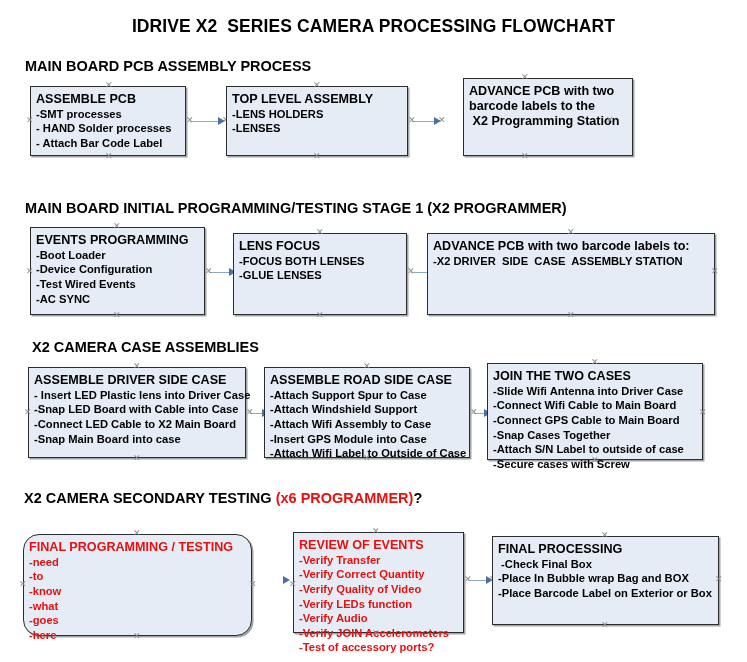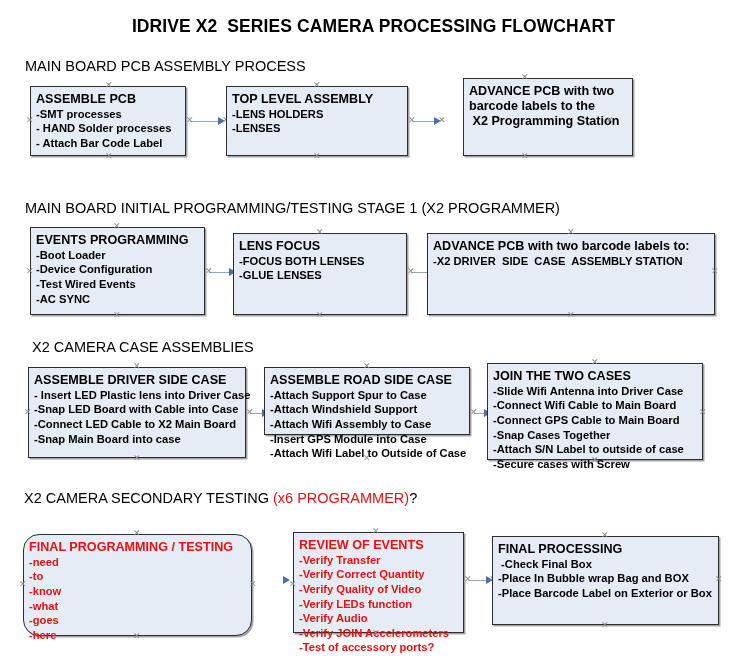--- a/index.html
+++ b/index.html
@@ -17,21 +17,21 @@
   
   .doc-title{
     position:absolute;
     left:0;top:16px;width:747px;
     text-align:center;
     font-size:17.5px;font-weight:bold;letter-spacing:.1px;
     white-space:pre;
   }
   .section-heading{
     position:absolute;
-    font-size:14.5px;font-weight:normal;
+    font-size:14.5px;font-weight:bold;
     white-space:pre;
   }
   .sh-red{color:#e8100f;}
   .sh-black{color:#000;}
 
   
   .node{
     position:absolute;
     background:#e6ecf5;
     border:1px solid #2c2c2c;
@@ -180,21 +180,21 @@
   </div>
   <div class="xh" style="left:133px;top:362px;">✕</div>
   <div class="xh" style="left:133px;top:454px;">✕</div>
   <div class="xh" style="left:24px;top:408px;">✕</div>
 
   <div class="conn" style="left:250px;top:413px;width:16px;"></div>
   <div class="arrow-head" style="left:262px;top:409px;"></div>
   <div class="xh" style="left:246px;top:408px;">✕</div>
   <div class="xh" style="left:264px;top:408px;">✕</div>
 
-  <div class="node" style="left:264px;top:367px;width:206px;height:68px;">
+  <div class="node" style="left:264px;top:367px;width:206px;height:91px;">
     <div class="node-inner">
       <div class="node-title">ASSEMBLE ROAD SIDE CASE</div>
       <div class="node-line">-Attach Support Spur to Case</div>
       <div class="node-line">-Attach Windshield Support</div>
       <div class="node-line">-Attach Wifi Assembly to Case</div>
       <div class="node-line">-Insert GPS Module into Case</div>
       <div class="node-line">-Attach Wifi Label to Outside of Case</div>
     </div>
   </div>
   <div class="xh" style="left:363px;top:362px;">✕</div>

